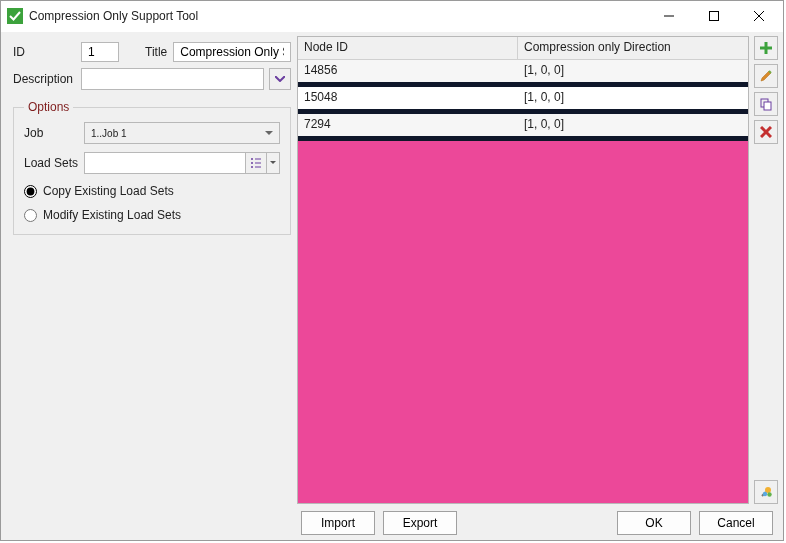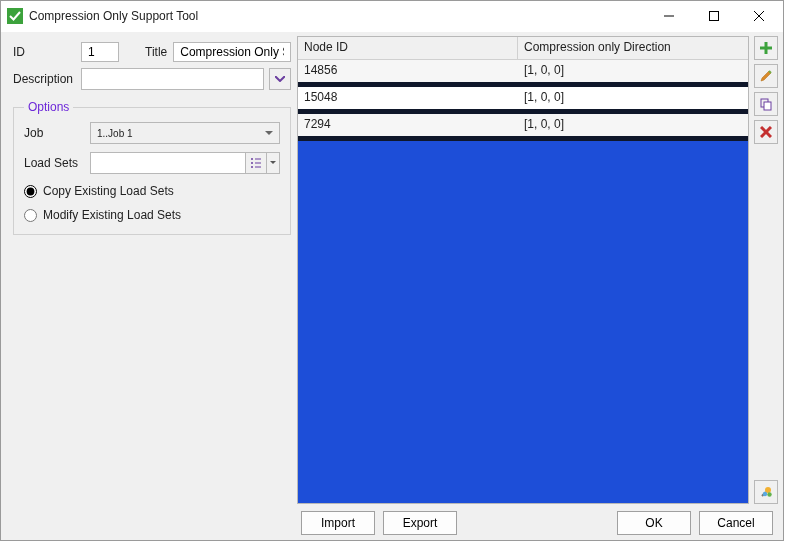--- a/index.html
+++ b/index.html
@@ -46,22 +46,22 @@
   }
   .field input{border:none;outline:none;font:inherit;width:100%;background:transparent;}
   .dropdown-btn{
     width:22px;height:22px;border:1px solid var(--border);background:var(--bg);display:flex;align-items:center;justify-content:center;
     box-sizing:border-box;margin-left:-1px;
   }
   .dropdown-btn svg{display:block;}
   fieldset.options{
     border:1px solid var(--border-light);border-radius:0;margin:4px 0 0 0;padding:8px 10px 12px 10px;
   }
-  fieldset.options legend{padding:0 4px;color:#6d28d9;}
-  .opt-row{display:flex;align-items:center;gap:6px;margin-bottom:8px;}
+  fieldset.options legend{padding:0 4px;color:#7f1d1d;}
+  .opt-row{display:flex;align-items:center;gap:0;margin-bottom:8px;}
   .radio{display:flex;align-items:center;gap:6px;margin-top:10px;}
   .radio input{accent-color:#000;margin:0;}
   .combo{
     flex:1;border:1px solid var(--border);background:var(--bg);height:22px;box-sizing:border-box;
     padding:0 18px 0 6px;display:flex;align-items:center;position:relative;font-size:10px;
   }
   .combo::after{
     content:"";position:absolute;right:6px;top:50%;margin-top:-2px;border:4px solid transparent;border-top-color:#666;
   }
   .loadset-wrap{display:flex;align-items:center;}
@@ -69,21 +69,21 @@
     flex:1;border:1px solid var(--border);background:#fff;height:22px;box-sizing:border-box;
   }
   .icon-btn{
     width:22px;height:22px;border:1px solid var(--border);background:var(--bg);display:flex;align-items:center;justify-content:center;
     box-sizing:border-box;margin-left:-1px;
   }
   .icon-btn svg{display:block;}
   
   .right-panel{flex:1;display:flex;gap:4px;min-width:0;}
   .table-wrap{
-    flex:1;border:1px solid var(--border);background:#1d4ed8;display:flex;flex-direction:column;overflow:hidden;
+    flex:1;border:1px solid var(--border);background:#ec4899;display:flex;flex-direction:column;overflow:hidden;
   }
   .thead{display:flex;background:var(--grid-header);height:22px;border-bottom:1px solid var(--border-light);}
   .th{
     padding:3px 6px;box-sizing:border-box;border-right:1px solid var(--border-light);
     font-weight:normal;white-space:nowrap;overflow:hidden;
   }
   .th:last-child{border-right:none;flex:1;}
   .th.col1{width:220px;}
   .tbody{flex:1;}
   .tr{display:flex;height:22px;border-bottom:5px solid #0f172a;}

